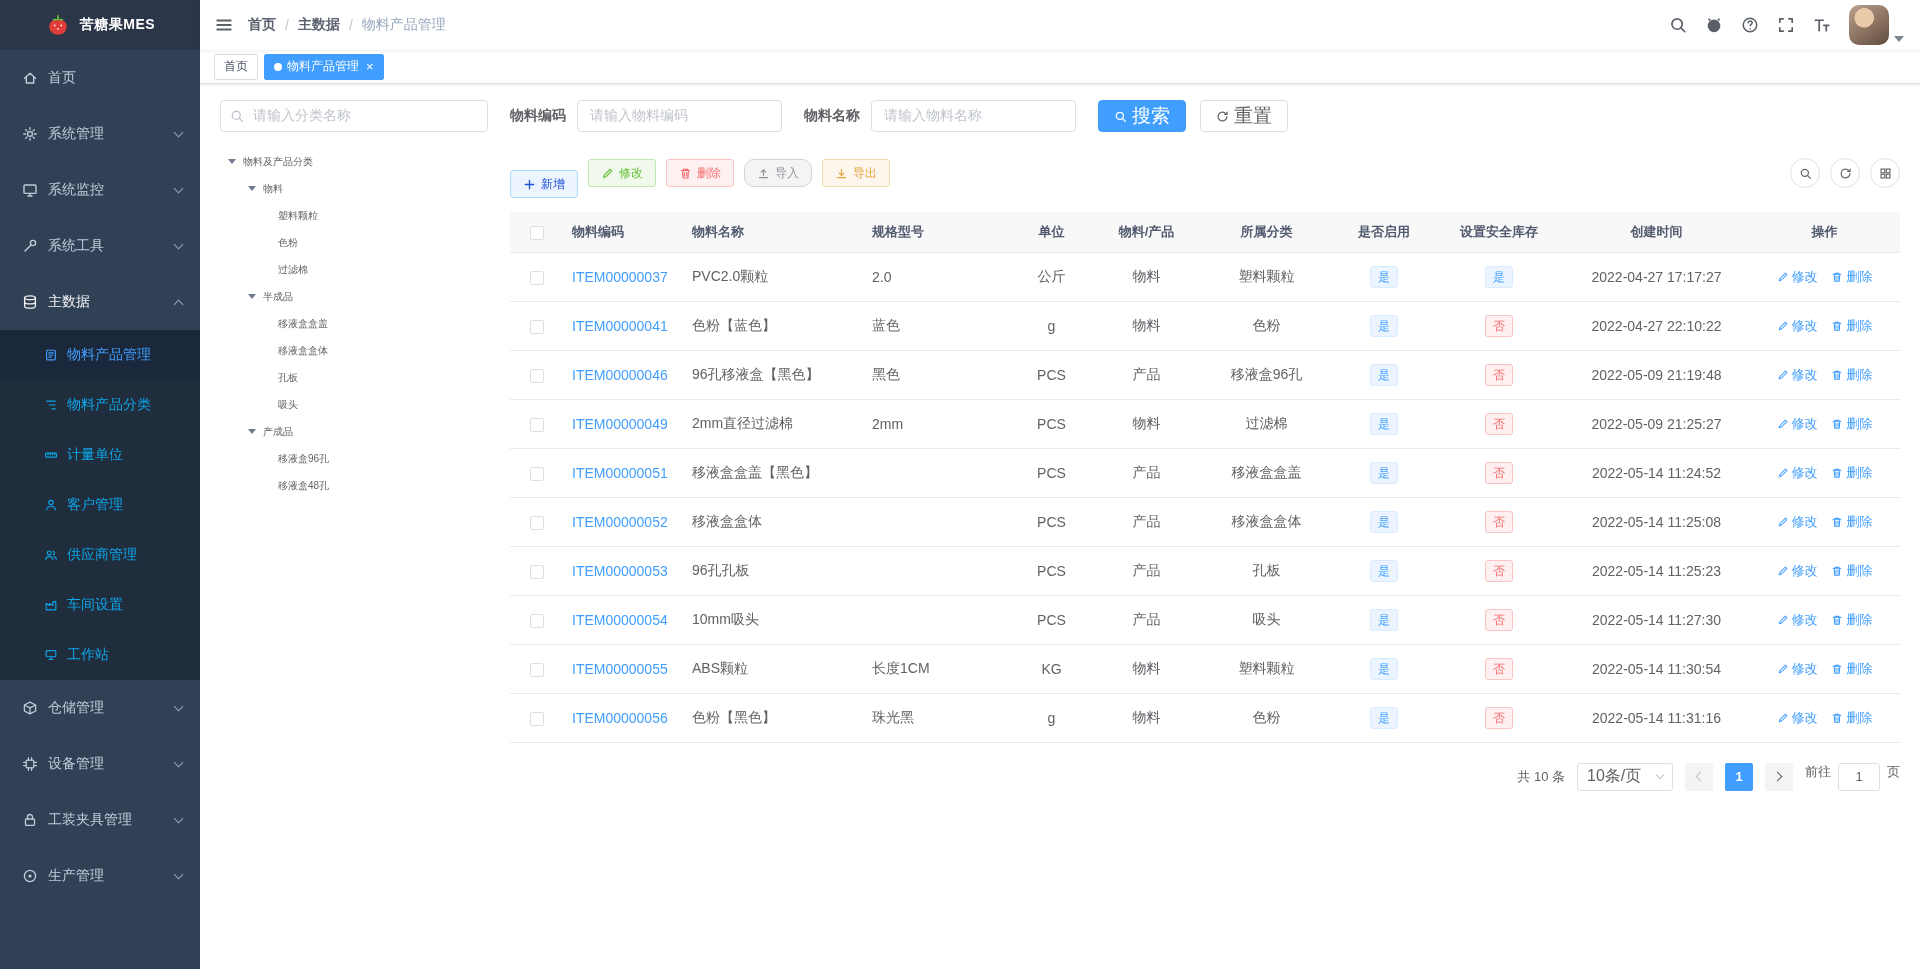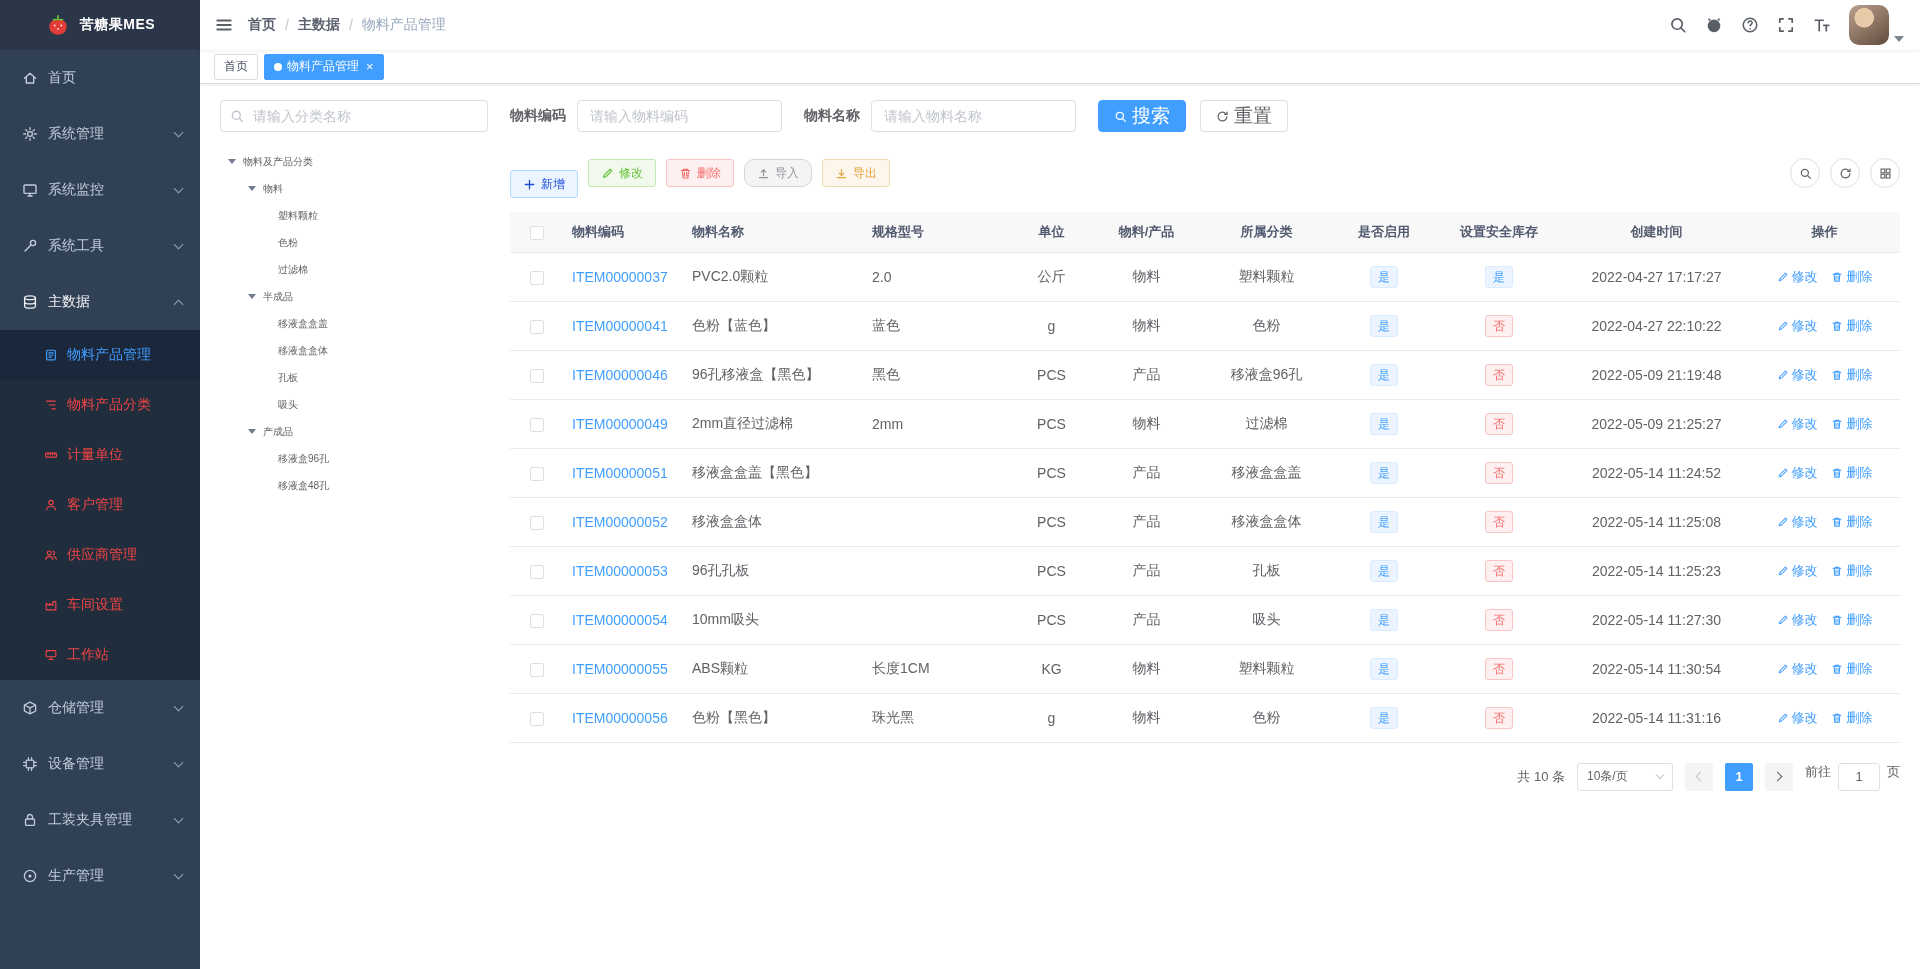--- a/index.html
+++ b/index.html
@@ -9,21 +9,21 @@
 
   
   .sidebar { width:200px; background:#304156; flex-shrink:0; display:flex; flex-direction:column; overflow:hidden; }
   .logo { height:50px; display:flex; align-items:center; justify-content:center; gap:9px; background:#2b3648; flex-shrink:0; }
   .logo-title { color:#fff; font-size:14px; font-weight:700; letter-spacing:.5px; }
   .menu { flex:1; font-size:14px; color:#bfcbd9; }
   .menu-item { height:56px; display:flex; align-items:center; padding:0 18px 0 22px; gap:10px; cursor:pointer; }
   .menu-item.parent-active { color:#f4f4f5; }
   .menu-item .chev { margin-left:auto; }
   .submenu { background:#1f2d3d; }
-  .submenu-item { height:50px; display:flex; align-items:center; padding:0 8px 0 44px; gap:9px; cursor:pointer; font-size:14px; color:#ef4444; }
+  .submenu-item { height:50px; display:flex; align-items:center; padding:0 8px 0 44px; gap:9px; cursor:pointer; font-size:14px; color:#0ea5e9; }
   .submenu-item.active { color:#409eff; background:#1b273a; }
   .chev { width:7px; height:7px; border-right:1.5px solid #97a4b3; border-bottom:1.5px solid #97a4b3; transform:rotate(45deg); margin-top:-4px; flex-shrink:0; }
   .chev.up { transform:rotate(-135deg); margin-top:4px; }
   .micon { width:16px; height:16px; display:inline-flex; flex-shrink:0; }
   .micon svg, .sicon svg, .hicon svg, .bicon svg { width:100%; height:100%; display:block; }
   .sicon { width:14px; height:14px; display:inline-flex; flex-shrink:0; }
 
   
   .main { flex:1; display:flex; flex-direction:column; min-width:0; }
   .navbar { height:50px; background:#fff; display:flex; align-items:center; box-shadow:0 1px 4px rgba(0,21,41,.08); padding-right:16px; position:relative; z-index:3; }
@@ -48,21 +48,21 @@
   .tag-dot { width:8px; height:8px; border-radius:50%; background:#fff; }
   .tag-close { font-size:13px; line-height:1; margin-left:2px; }
 
   
   .content { flex:1; background:#fff; padding:16px 20px; display:flex; gap:22px; overflow:hidden; }
   .left-panel { width:268px; flex-shrink:0; }
   .right-panel { flex:1; min-width:0; }
 
   .input-wrap { position:relative; }
   .input-wrap .prefix { position:absolute; left:10px; top:50%; transform:translateY(-50%); width:14px; height:14px; color:#c0c4cc; display:flex; }
-  .input { height:32px; width:100%; border:1px solid #dcdfe6; border-radius:4px; padding:0 12px; font-size:14px; color:#606266; outline:none; background:#fff; }
+  .input { height:32px; width:100%; border:1px solid #dcdfe6; border-radius:4px; padding:0 12px; font-size:14px; color:#606266; outline:none; background:#fff;font-family:Liberation Serif, serif; }
   .input.with-prefix { padding-left:32px; }
   .input::placeholder { color:#c0c4cc; }
 
   
   .tree { margin-top:16px; font-size:10px; color:#606266; }
   .tnode { display:flex; align-items:center; height:27px; cursor:pointer; white-space:nowrap; }
   .tnode .tcaret { width:0; height:0; border-top:5px solid #707a8c; border-left:4.5px solid transparent; border-right:4.5px solid transparent; margin-right:7px; flex-shrink:0; }
   .lvl0 { padding-left:8px; }
   .lvl1 { padding-left:28px; }
   .lvl2 { padding-left:58px; }
@@ -97,21 +97,21 @@
   .cb { display:inline-block; width:14px; height:14px; border:1px solid #dcdfe6; border-radius:2px; background:#fff; vertical-align:middle; cursor:pointer; }
   .tag { display:inline-block; min-width:28px; padding:0 7px; height:22px; line-height:20px; border:1px solid transparent; border-radius:3px; font-size:12px; }
   .tag-blue { color:#409eff; background:#ecf5ff; border-color:#d9ecff; }
   .tag-red  { color:#f56c6c; background:#fef0f0; border-color:#fbc4c4; }
   .op-link { display:inline-flex; align-items:center; gap:3px; color:#409eff; font-size:13px; cursor:pointer; text-decoration:none; }
   .op-link + .op-link { margin-left:10px; }
   .op-link .bicon { width:12px; height:12px; }
 
   
   .pagination { display:flex; align-items:center; justify-content:flex-end; gap:12px; margin-top:20px; font-size:13px; color:#606266; }
-  .pg-select { width:96px; height:28px; border:1px solid #dcdfe6; border-radius:3px; display:flex; align-items:center; justify-content:space-between; padding:0 9px; font-size:12px; color:#606266; cursor:pointer; background:#fff; }
+  .pg-select { width:96px; height:28px; border:1px solid #dcdfe6; border-radius:3px; display:flex; align-items:center; justify-content:space-between; padding:0 9px; font-size:16px; color:#606266; cursor:pointer; background:#fff; }
   .pg-select .chev { border-color:#c0c4cc; width:6px; height:6px; }
   .pg-btn { width:28px; height:28px; background:#f4f4f5; border-radius:2px; display:flex; align-items:center; justify-content:center; cursor:pointer; color:#606266; }
   .pg-btn.disabled { color:#c0c4cc; }
   .pg-page { width:28px; height:28px; background:#409eff; color:#fff; border-radius:2px; display:flex; align-items:center; justify-content:center; font-weight:700; cursor:pointer; }
   .pg-goto { display:flex; align-items:flex-start; gap:7px; }
   .pg-goto-input { width:42px; height:28px; border:1px solid #dcdfe6; border-radius:3px; text-align:center; font-size:13px; color:#606266; outline:none; }
   .pchev { width:7px; height:7px; border-right:1.6px solid currentColor; border-bottom:1.6px solid currentColor; }
   .pchev.left { transform:rotate(135deg); margin-left:3px; }
   .pchev.right { transform:rotate(-45deg); margin-right:3px; }
 </style>

